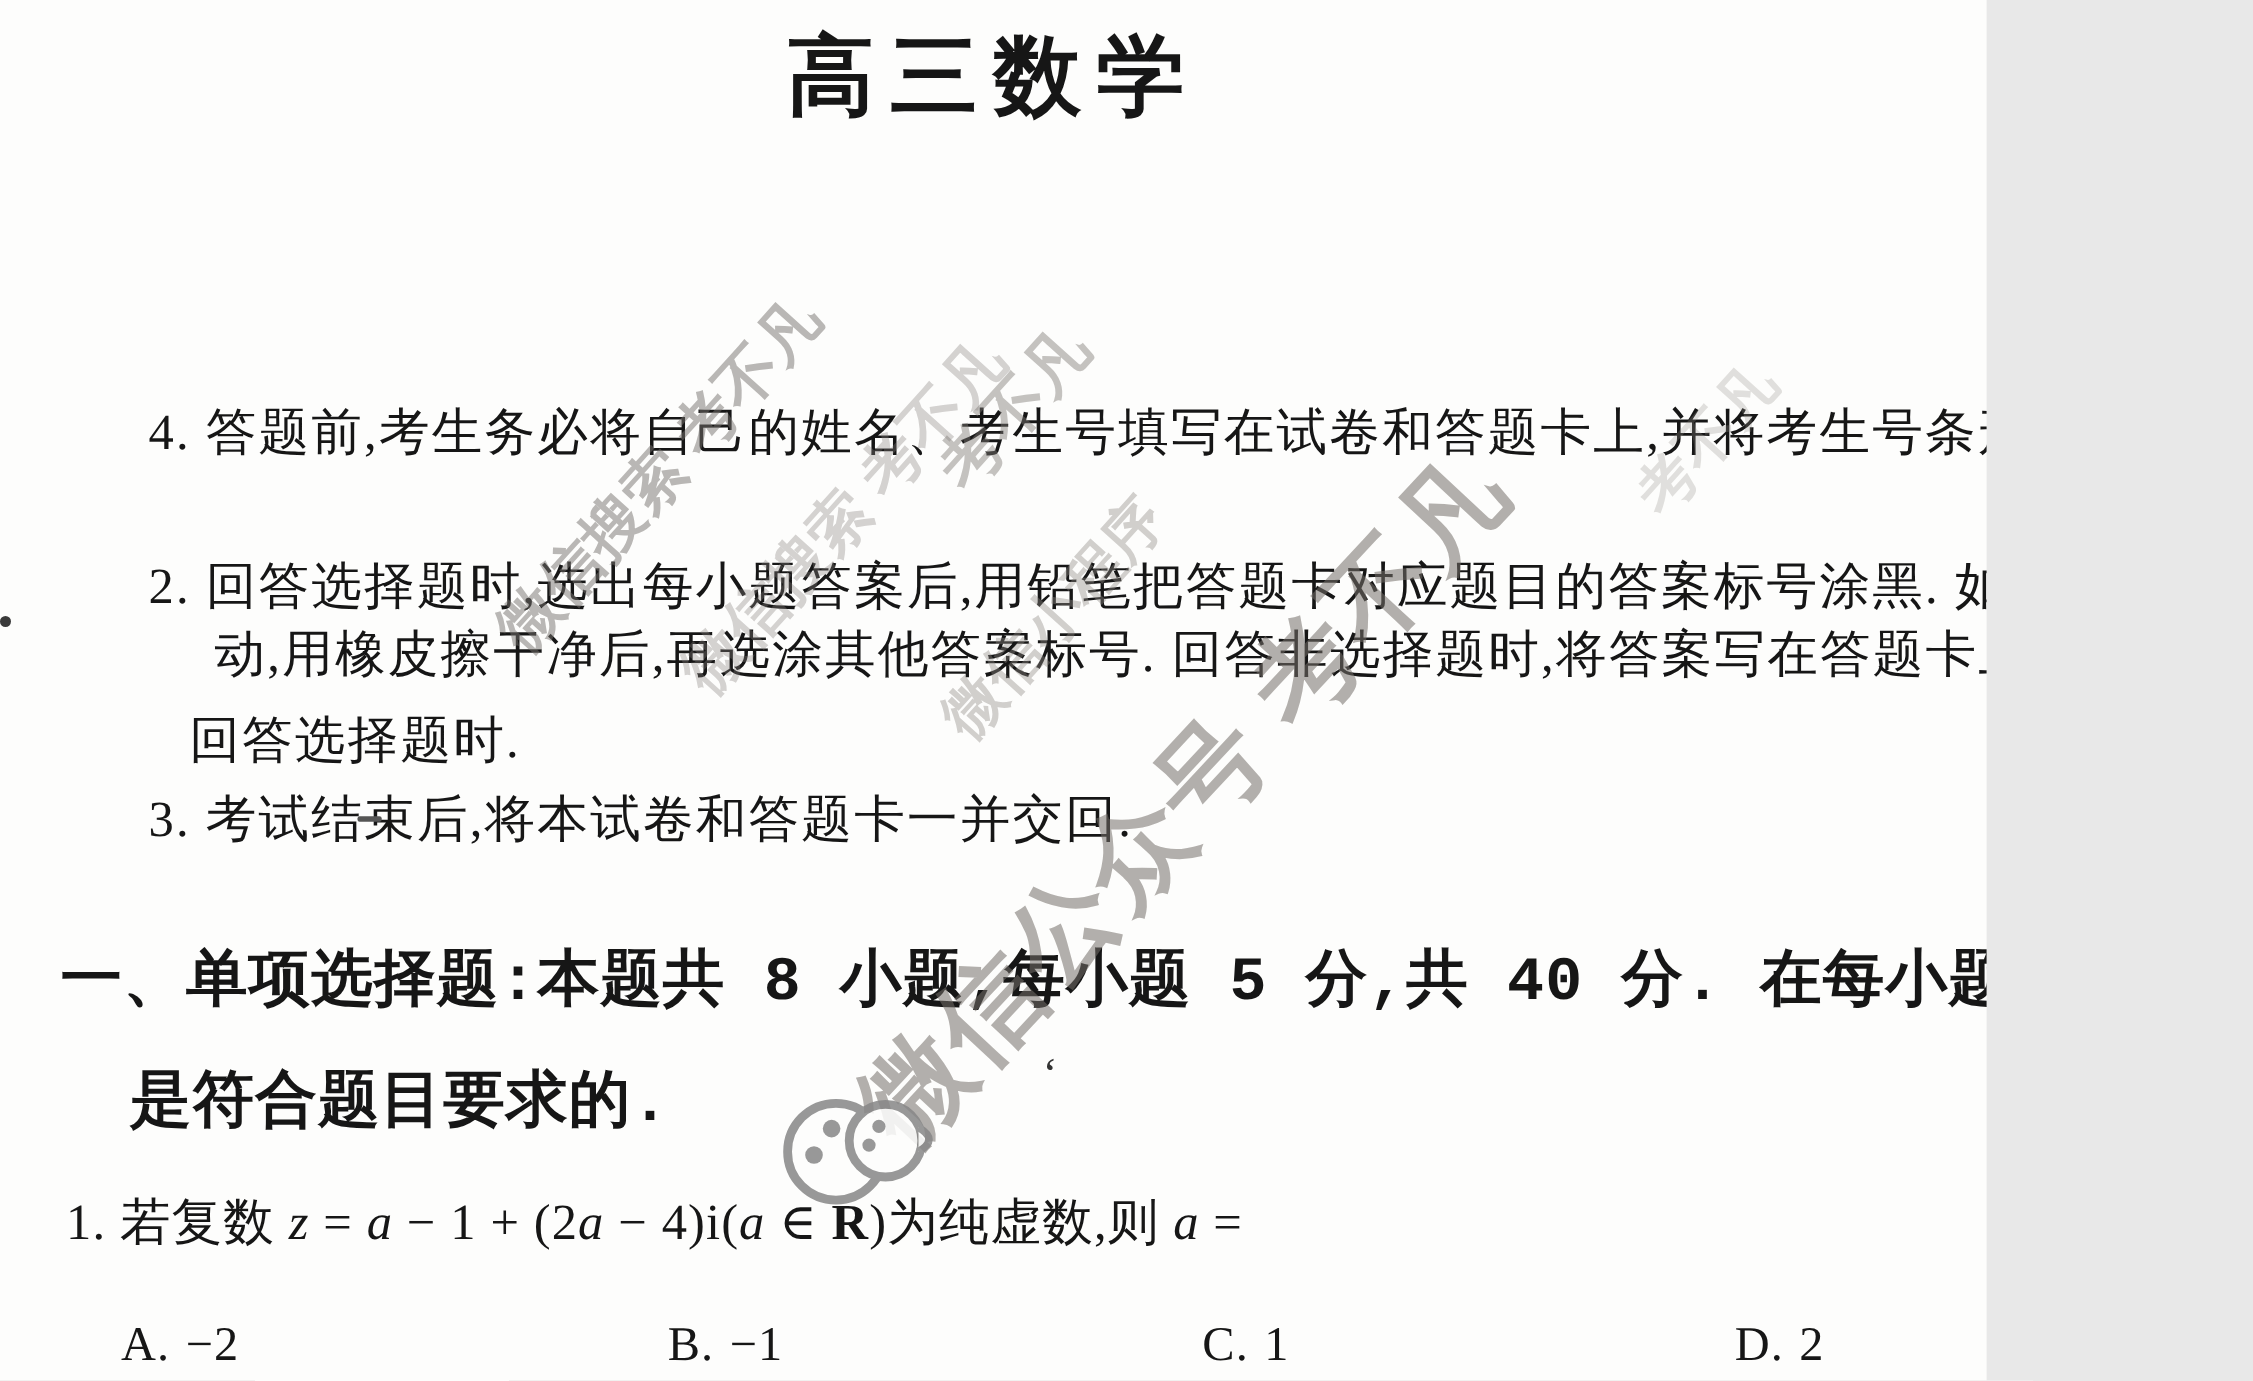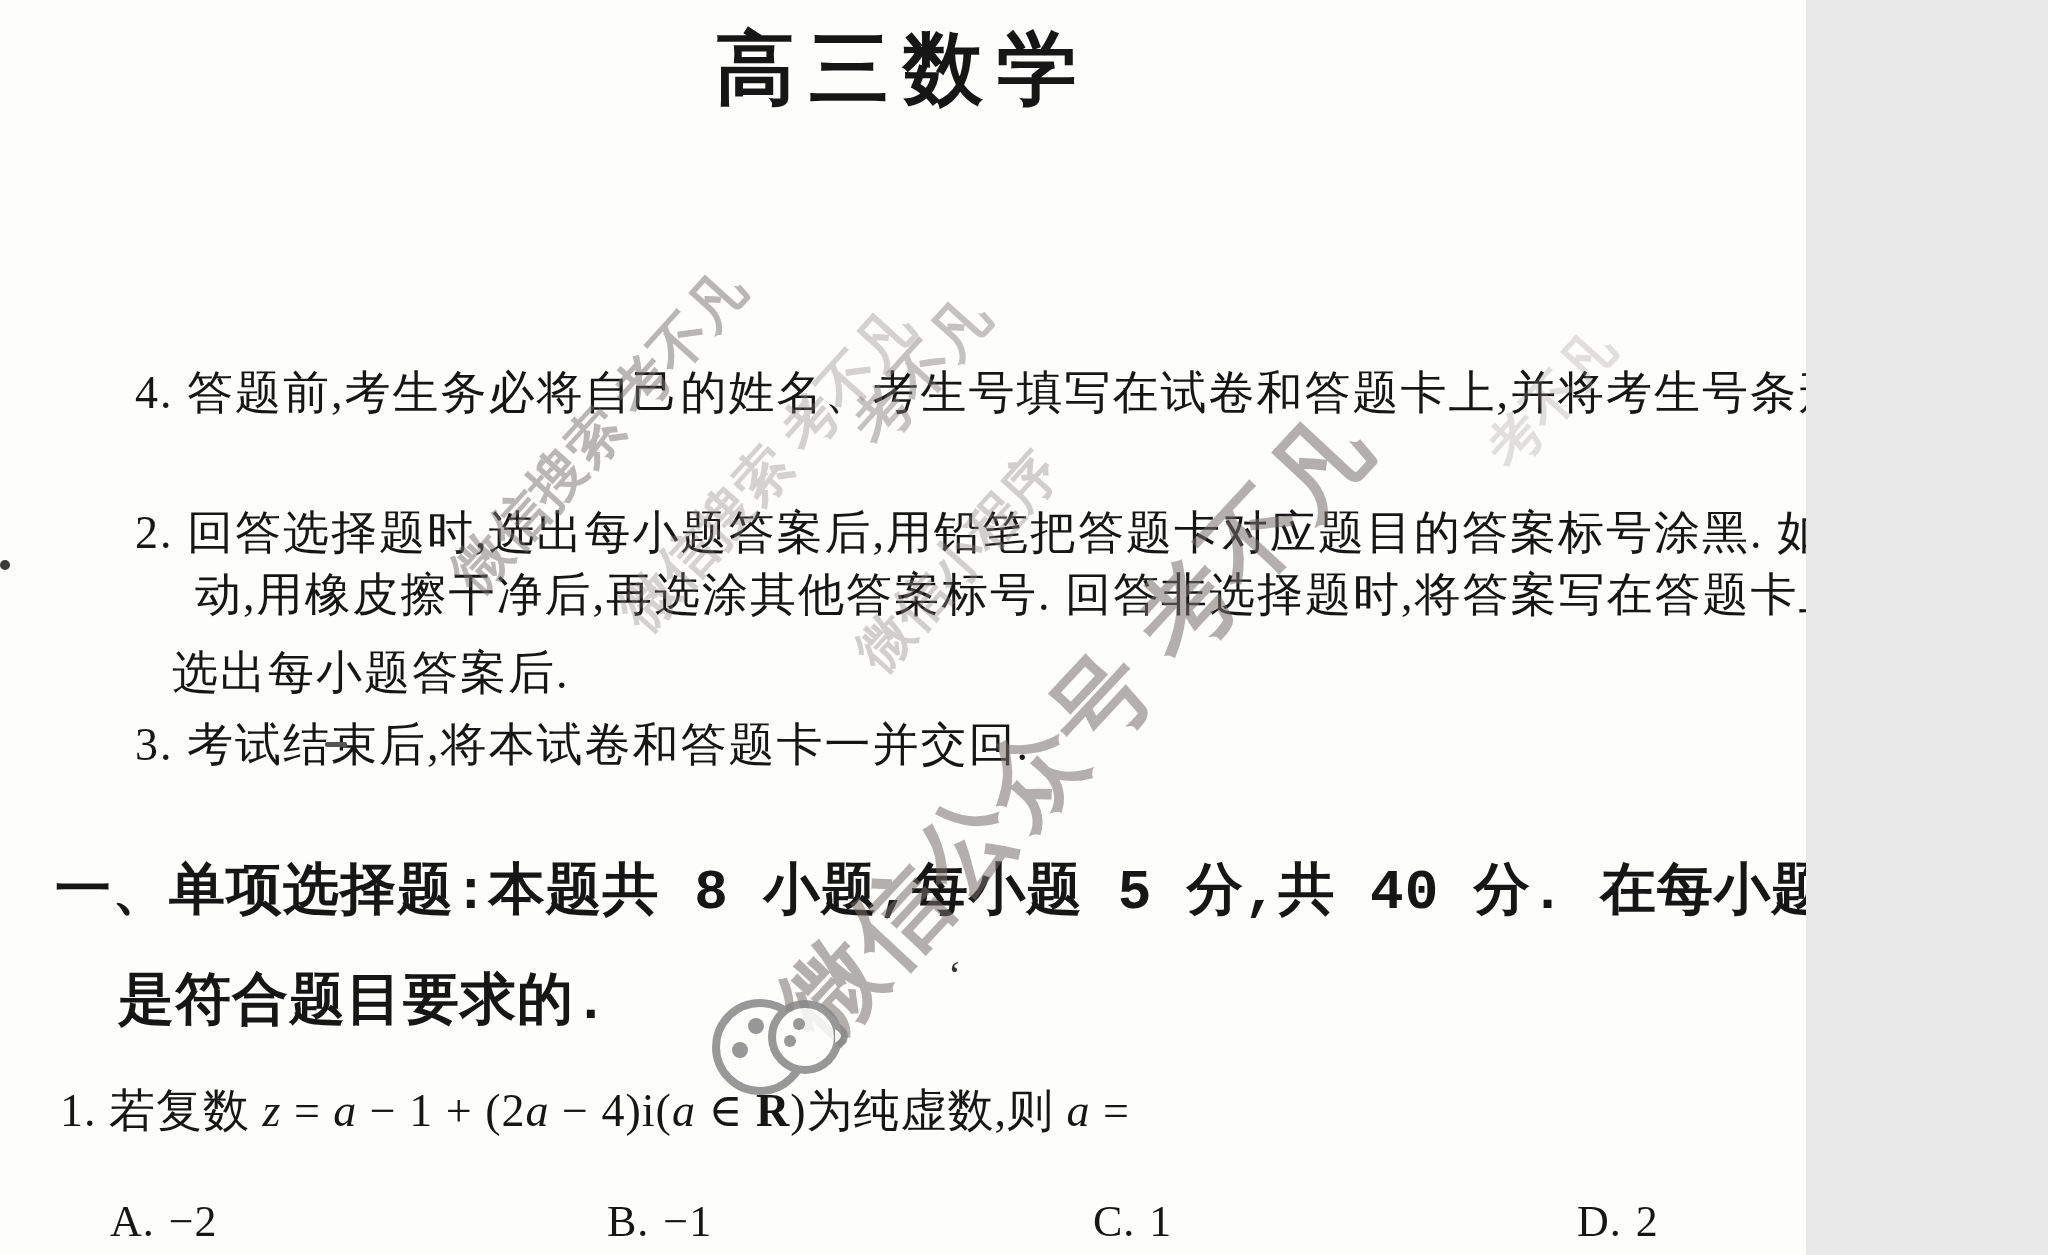--- a/index.html
+++ b/index.html
@@ -56,21 +56,21 @@
 </head>
 <body>
 
 <div class="page">
 
   <div class="abs txt heiti title">高三数学</div>
 
   <div class="abs txt bodyline n1l1">4. 答题前,考生务必将自己的姓名、考生号填写在试卷和答题卡上,并将考生号条形码粘</div>
   <div class="abs txt bodyline n2l1">2. 回答选择题时,选出每小题答案后,用铅笔把答题卡对应题目的答案标号涂黑. 如需改</div>
   <div class="abs txt bodyline n2l2">动,用橡皮擦干净后,再选涂其他答案标号. 回答非选择题时,将答案写在答题卡上. 写</div>
-  <div class="abs txt bodyline n2l3">选出每小题答案后.</div>
+  <div class="abs txt bodyline n2l3">回答选择题时.</div>
   <div class="abs txt bodyline n3l1">3. 考试结束后,将本试卷和答题卡一并交回.</div>
 
   <div class="abs txt heiti secline sec1">一、单项选择题:本题共 8 小题,每小题 5 分,共 40 分. 在每小题给出的四个选项中,只有一项</div>
   <div class="abs txt heiti secline sec2">是符合题目要求的.</div>
 
   <div class="abs txt qline">
     <span>1.</span><span> </span>
     <span>若复数 </span><span class="it">z</span><span> = </span><span class="it">a</span><span> − 1 + (2</span><span class="it">a</span><span> − 4)i(</span><span class="it">a</span><span> ∈ </span><span class="bf">R</span><span>)</span><span>为纯虚数,则 </span><span class="it">a</span><span> =</span>
   </div>
 

